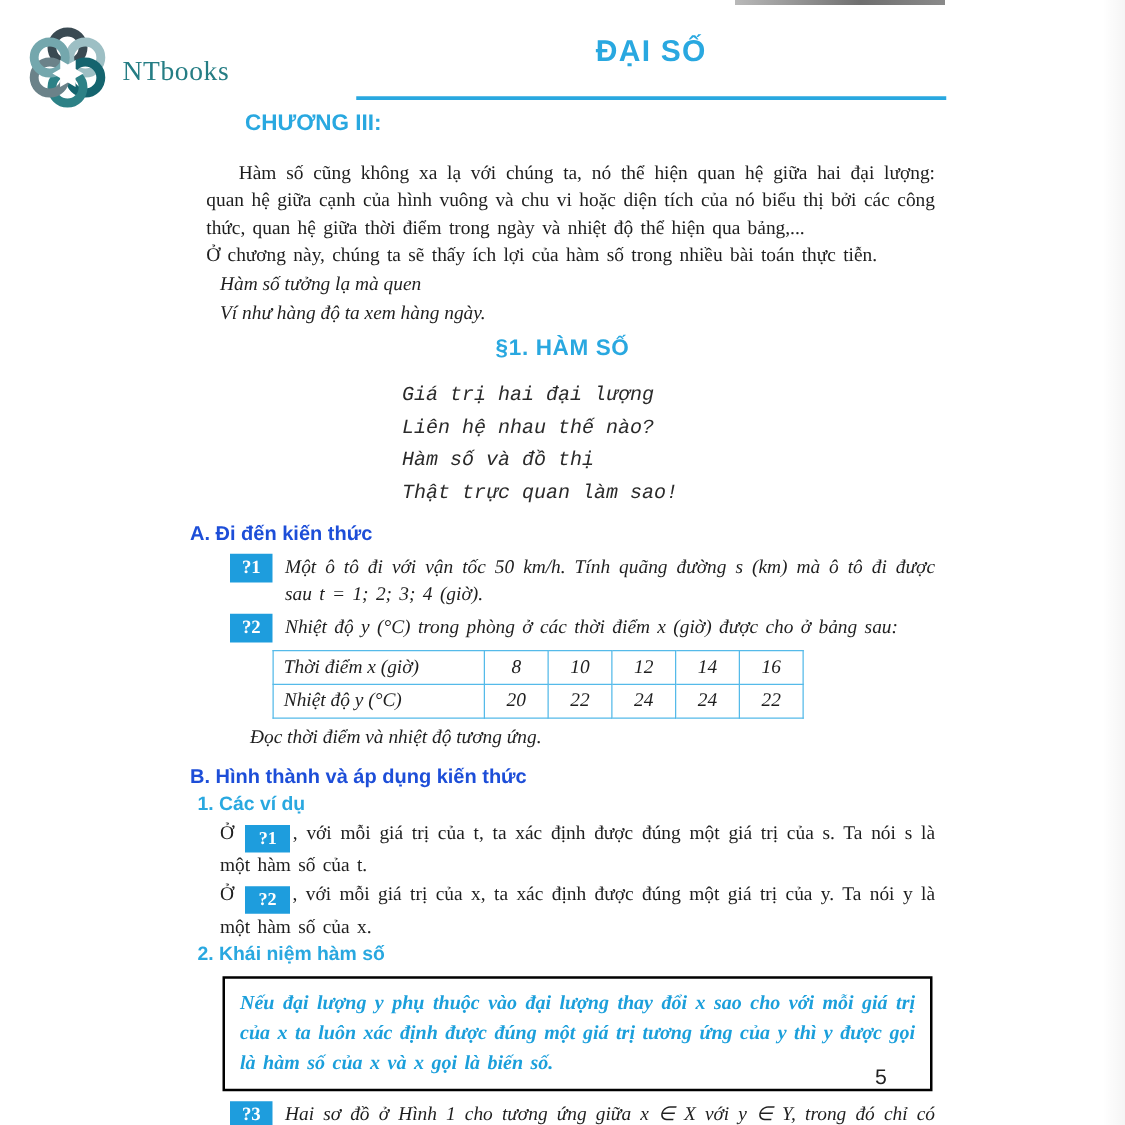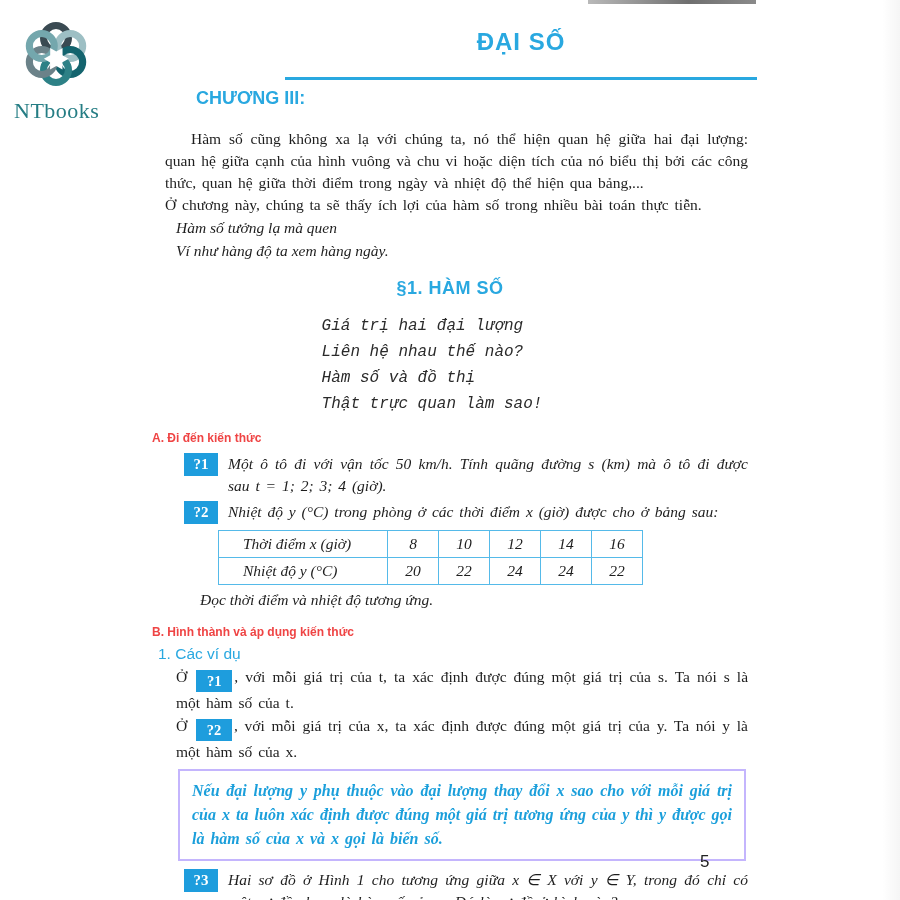--- a/index.html
+++ b/index.html
@@ -7,67 +7,67 @@
   body { font-family:"Liberation Serif", serif; background:#fdfdfd; }
   .page { position:relative; width:900px; height:900px; background:#fff; overflow:hidden; }
 
   
   .scan-bar { position:absolute; left:588px; top:0; width:168px; height:4px;
     background:linear-gradient(to right,#b9b9b9,#6f6f6f 60%,#8a8a8a); }
   .edge-shade { position:absolute; right:0; top:0; width:18px; height:900px;
     background:linear-gradient(to right, rgba(0,0,0,0), rgba(0,0,0,0.04)); }
 
   
-  .logo { position:absolute; left:12px; top:14px; display:flex; align-items:center;flex-direction:column; }
+  .logo { position:absolute; left:12px; top:14px; display:flex; align-items:center; }
   .logo-text { font-family:"Liberation Serif", serif; font-size:22px; color:#257d84; margin-left:2px; letter-spacing:0.5px; }
   .title-block { position:absolute; left:285px; top:28px; width:472px; text-align:center;
     border-bottom:3px solid #29a8e0; padding-bottom:21px; }
   .book-title { font-family:"Liberation Sans", sans-serif; font-weight:bold; font-size:24px;
     color:#29a8e0; letter-spacing:1px; }
   .chapter-row { position:absolute; left:196px; top:88px; display:flex; gap:32px;
     font-family:"Liberation Sans", sans-serif; font-weight:bold; font-size:18px; color:#29a8e0; }
 
   
   .content { position:absolute; left:152px; top:128px; width:596px; color:#1e1e1e; }
   p.body-par { font-size:15.5px; line-height:22px; text-align:justify; word-spacing:2px; margin-left:13px; }
   p.indent { text-indent:26px; }
   .quote { text-align:left; font-style:italic; font-size:15.5px; line-height:23px; margin-left:24px; }
 
   .sec-title { font-family:"Liberation Sans", sans-serif; font-weight:bold; font-size:18px;
-    color:#29a8e0; text-align:center; margin-top:16px; letter-spacing:0.5px; }
+    color:#29a8e0; text-align:center; margin-top:6px; letter-spacing:0.5px; }
 
   .poem-wrap { text-align:center; margin-top:14px; }
   .poem { display:inline-block; text-align:left; font-family:Liberation Mono, monospace;
     font-style:italic; font-size:16px; line-height:26px; color:#2a2a2a; transform:translateX(-18px); }
 
-  .part-heading { font-family:"Liberation Sans", sans-serif; font-weight:bold; font-size:12px;
-    color:#ef4444; margin-top:10px; line-height:22px; }
-  .sub-heading { font-family:"Liberation Sans", sans-serif; font-weight:normal; font-size:15.5px;
+  .part-heading { font-family:"Liberation Sans", sans-serif; font-weight:bold; font-size:16px;
+    color:#1d4ed8; margin-top:10px; line-height:22px; }
+  .sub-heading { font-family:"Liberation Sans", sans-serif; font-weight:bold; font-size:15.5px;
     color:#29a8e0; margin-left:6px; line-height:22px; }
 
   .q-row { display:flex; margin-left:32px; margin-top:4px; }
   .q-badge { flex:0 0 auto; width:34px; height:23px; background:#1e9ddd; color:#fff;
     font-family:"Liberation Serif", serif; font-weight:bold; font-size:15px;
     display:flex; align-items:center; justify-content:center; margin-right:10px; }
   .q-text { font-style:italic; font-size:15.5px; line-height:22px; text-align:justify; word-spacing:2px; flex:1; }
 
   table.data { border-collapse:collapse; margin:6px 0 0 66px; }
   table.data td { border:1.6px solid #55bae9; font-style:italic; font-size:15.5px;
     height:27px; text-align:center; color:#1e1e1e; }
-  table.data td.lbl { width:169px; text-align:left; padding-left:24px; }
+  table.data td.lbl { width:169px; text-align:left; padding-left:8px; }
   table.data td.val { width:51px; }
 
   .caption { font-style:italic; font-size:15.5px; line-height:22px; margin:4px 0 2px 48px; }
 
   .example { font-size:15.5px; line-height:22px; text-align:justify; word-spacing:2px; margin-left:24px; margin-top:1px; }
   .inline-badge { display:inline-block; width:36px; height:22px; background:#1e9ddd; color:#fff;
     font-weight:bold; font-size:14.5px; text-align:center; line-height:22px; vertical-align:-4px;
     font-style:normal; margin:0 2px; }
 
-  .def-box { margin:6px 0 0 26px; width:568px; border:2px solid #c4b5fd; padding:8px 12px;
+  .def-box { margin:6px 0 0 26px; width:568px; border:2px solid #000000; padding:8px 12px;
     color:#1b9fdb; font-weight:bold; font-style:italic; font-size:16px; line-height:24px;
     text-align:justify; word-spacing:2px; }
 
   .page-num { position:absolute; left:700px; top:852px; font-family:"Liberation Sans", sans-serif;
     font-size:17px; color:#222; }
 </style>
 </head>
 <body>
 
 <div class="page">
@@ -154,20 +154,21 @@
 
     <div class="part-heading">B. Hình thành và áp dụng kiến thức</div>
     <div class="sub-heading">1. Các ví dụ</div>
 
     <p class="example"><span>Ở</span>
       <span class="inline-badge">?1</span><span>, với mỗi giá trị của t, ta xác định được đúng một giá trị của s. Ta nói s là một hàm số của t.</span></p>
 
     <p class="example"><span>Ở</span>
       <span class="inline-badge">?2</span><span>, với mỗi giá trị của x, ta xác định được đúng một giá trị của y. Ta nói y là một hàm số của x.</span></p>
 
+    <div class="sub-heading">2. Khái niệm hàm số</div>
 
     <div class="def-box">Nếu đại lượng y phụ thuộc vào đại lượng thay đổi x sao cho với mỗi giá trị của x ta luôn xác định được đúng một giá trị tương ứng của y thì y được gọi là hàm số của x và x gọi là biến số.</div>
 
     <div class="q-row" style="margin-top:8px;">
       <span class="q-badge">?3</span>
       <span class="q-text">Hai sơ đồ ở Hình 1 cho tương ứng giữa x ∈ X với y ∈ Y, trong đó chỉ có một sơ đồ cho y là hàm số của x. Đó là sơ đồ ở hình nào?</span>
     </div>
 
   </div>
 

